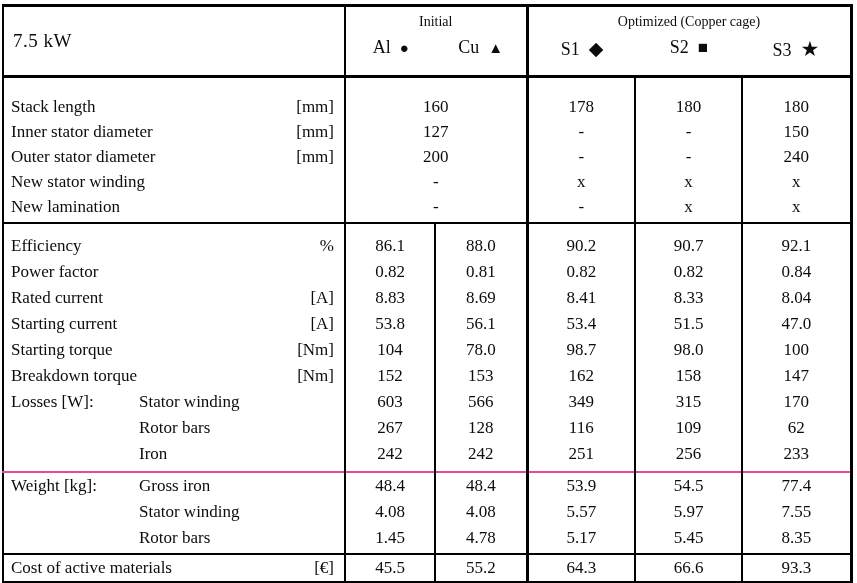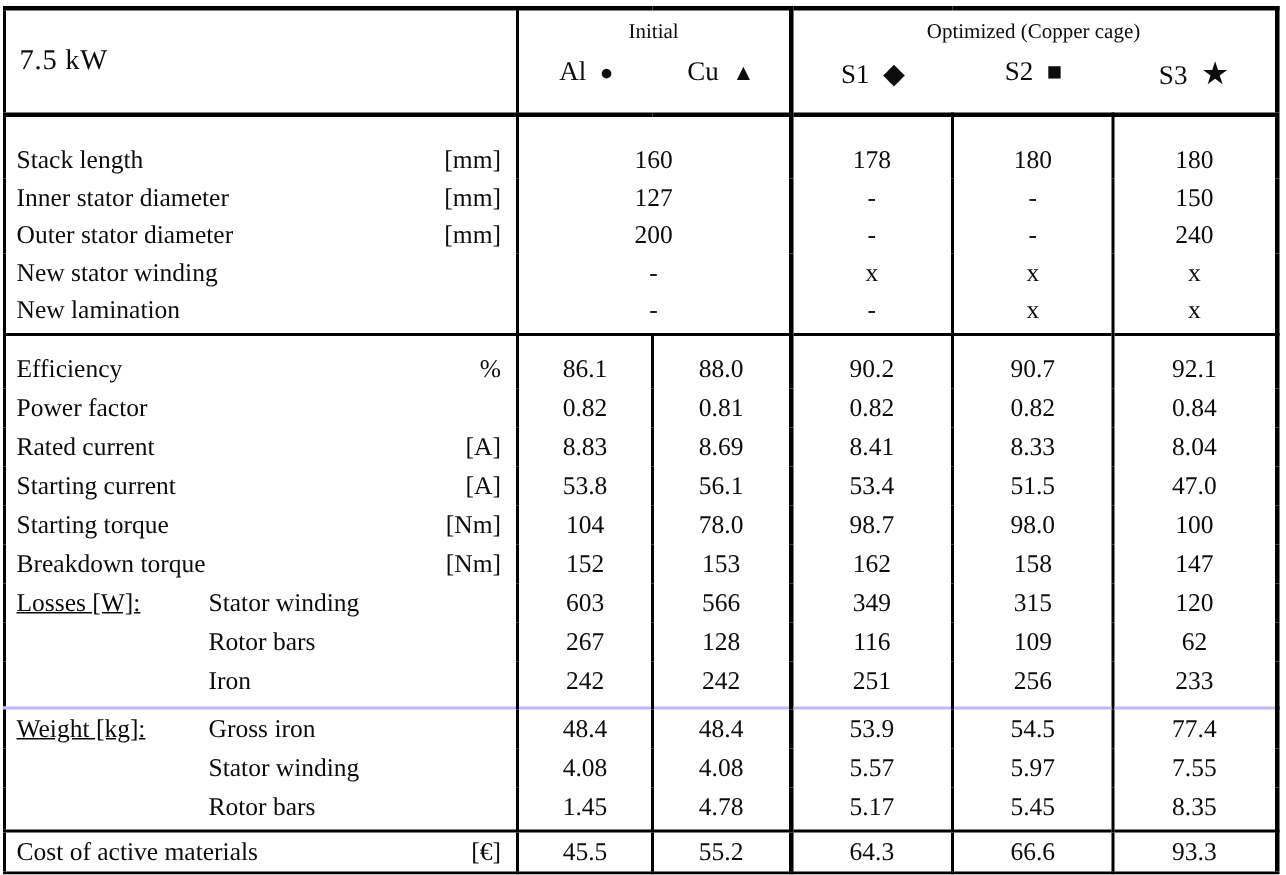--- a/index.html
+++ b/index.html
@@ -31,40 +31,40 @@
   .sym-row .colhead { flex:1; text-align:center; font-size:18px; white-space:nowrap; }
   .sym { display:inline-block; margin-left:9px; }
   .sym-circle  { font-size:15px; }
   .sym-triangle{ font-size:15px; }
   .sym-diamond { font-size:19px; }
   .sym-square  { font-size:17px; }
   .sym-star    { font-size:21px; }
 
   tbody.geo  { border-top:3px solid #000; }
   tbody.perf { border-top:2px solid #000; }
-  tbody.wt   { border-top:2px solid #c4b5fd; }
+  tbody.wt   { border-top:2px solid #ec4899; }
   tbody.cost { border-top:2px solid #000; }
 
   tbody.geo  td { height:25px; }
   tbody.perf td { height:26px; }
   tbody.wt   td { height:26px; }
   tbody.cost td { height:26px; }
 
   tbody.geo  tr:first-child td { padding-top:16px; }
   tbody.geo  tr:last-child  td { padding-bottom:3px; }
   tbody.perf tr:first-child td { padding-top:9px; }
   tbody.perf tr:last-child  td { padding-bottom:4px; }
   tbody.wt   tr:last-child  td { padding-bottom:2px; }
 
   .lbl { border-right:2px solid #000; }
   .bl2 { border-left:2px solid #000; }
   .bl3 { border-left:3px solid #000; }
 
   .lrow { display:flex; justify-content:space-between; align-items:baseline; padding:0 10px 0 7px; }
-  .prefix { display:inline-block; width:128px; white-space:nowrap;text-decoration:underline; }
+  .prefix { display:inline-block; width:128px; white-space:nowrap; }
   .val { text-align:center; }
 </style>
 </head>
 <body>
 
 <div class="wrap">
 <table class="motor">
   <colgroup>
     <col class="c-lbl">
         <col class="c-al">
@@ -243,21 +243,21 @@
       <td class="lbl">
             <div class="lrow">
               <span><span class="prefix">Losses  [W]:</span><span>Stator winding</span></span>
               <span class="unit"></span>
             </div>
           </td>
       <td class="val">603</td>
       <td class="val bl2">566</td>
       <td class="val bl3">349</td>
       <td class="val bl2">315</td>
-      <td class="val bl2">120</td>
+      <td class="val bl2">170</td>
     </tr>
     <tr>
       <td class="lbl">
             <div class="lrow">
               <span><span class="prefix"></span><span>Rotor bars</span></span>
               <span class="unit"></span>
             </div>
           </td>
       <td class="val">267</td>
       <td class="val bl2">128</td>

